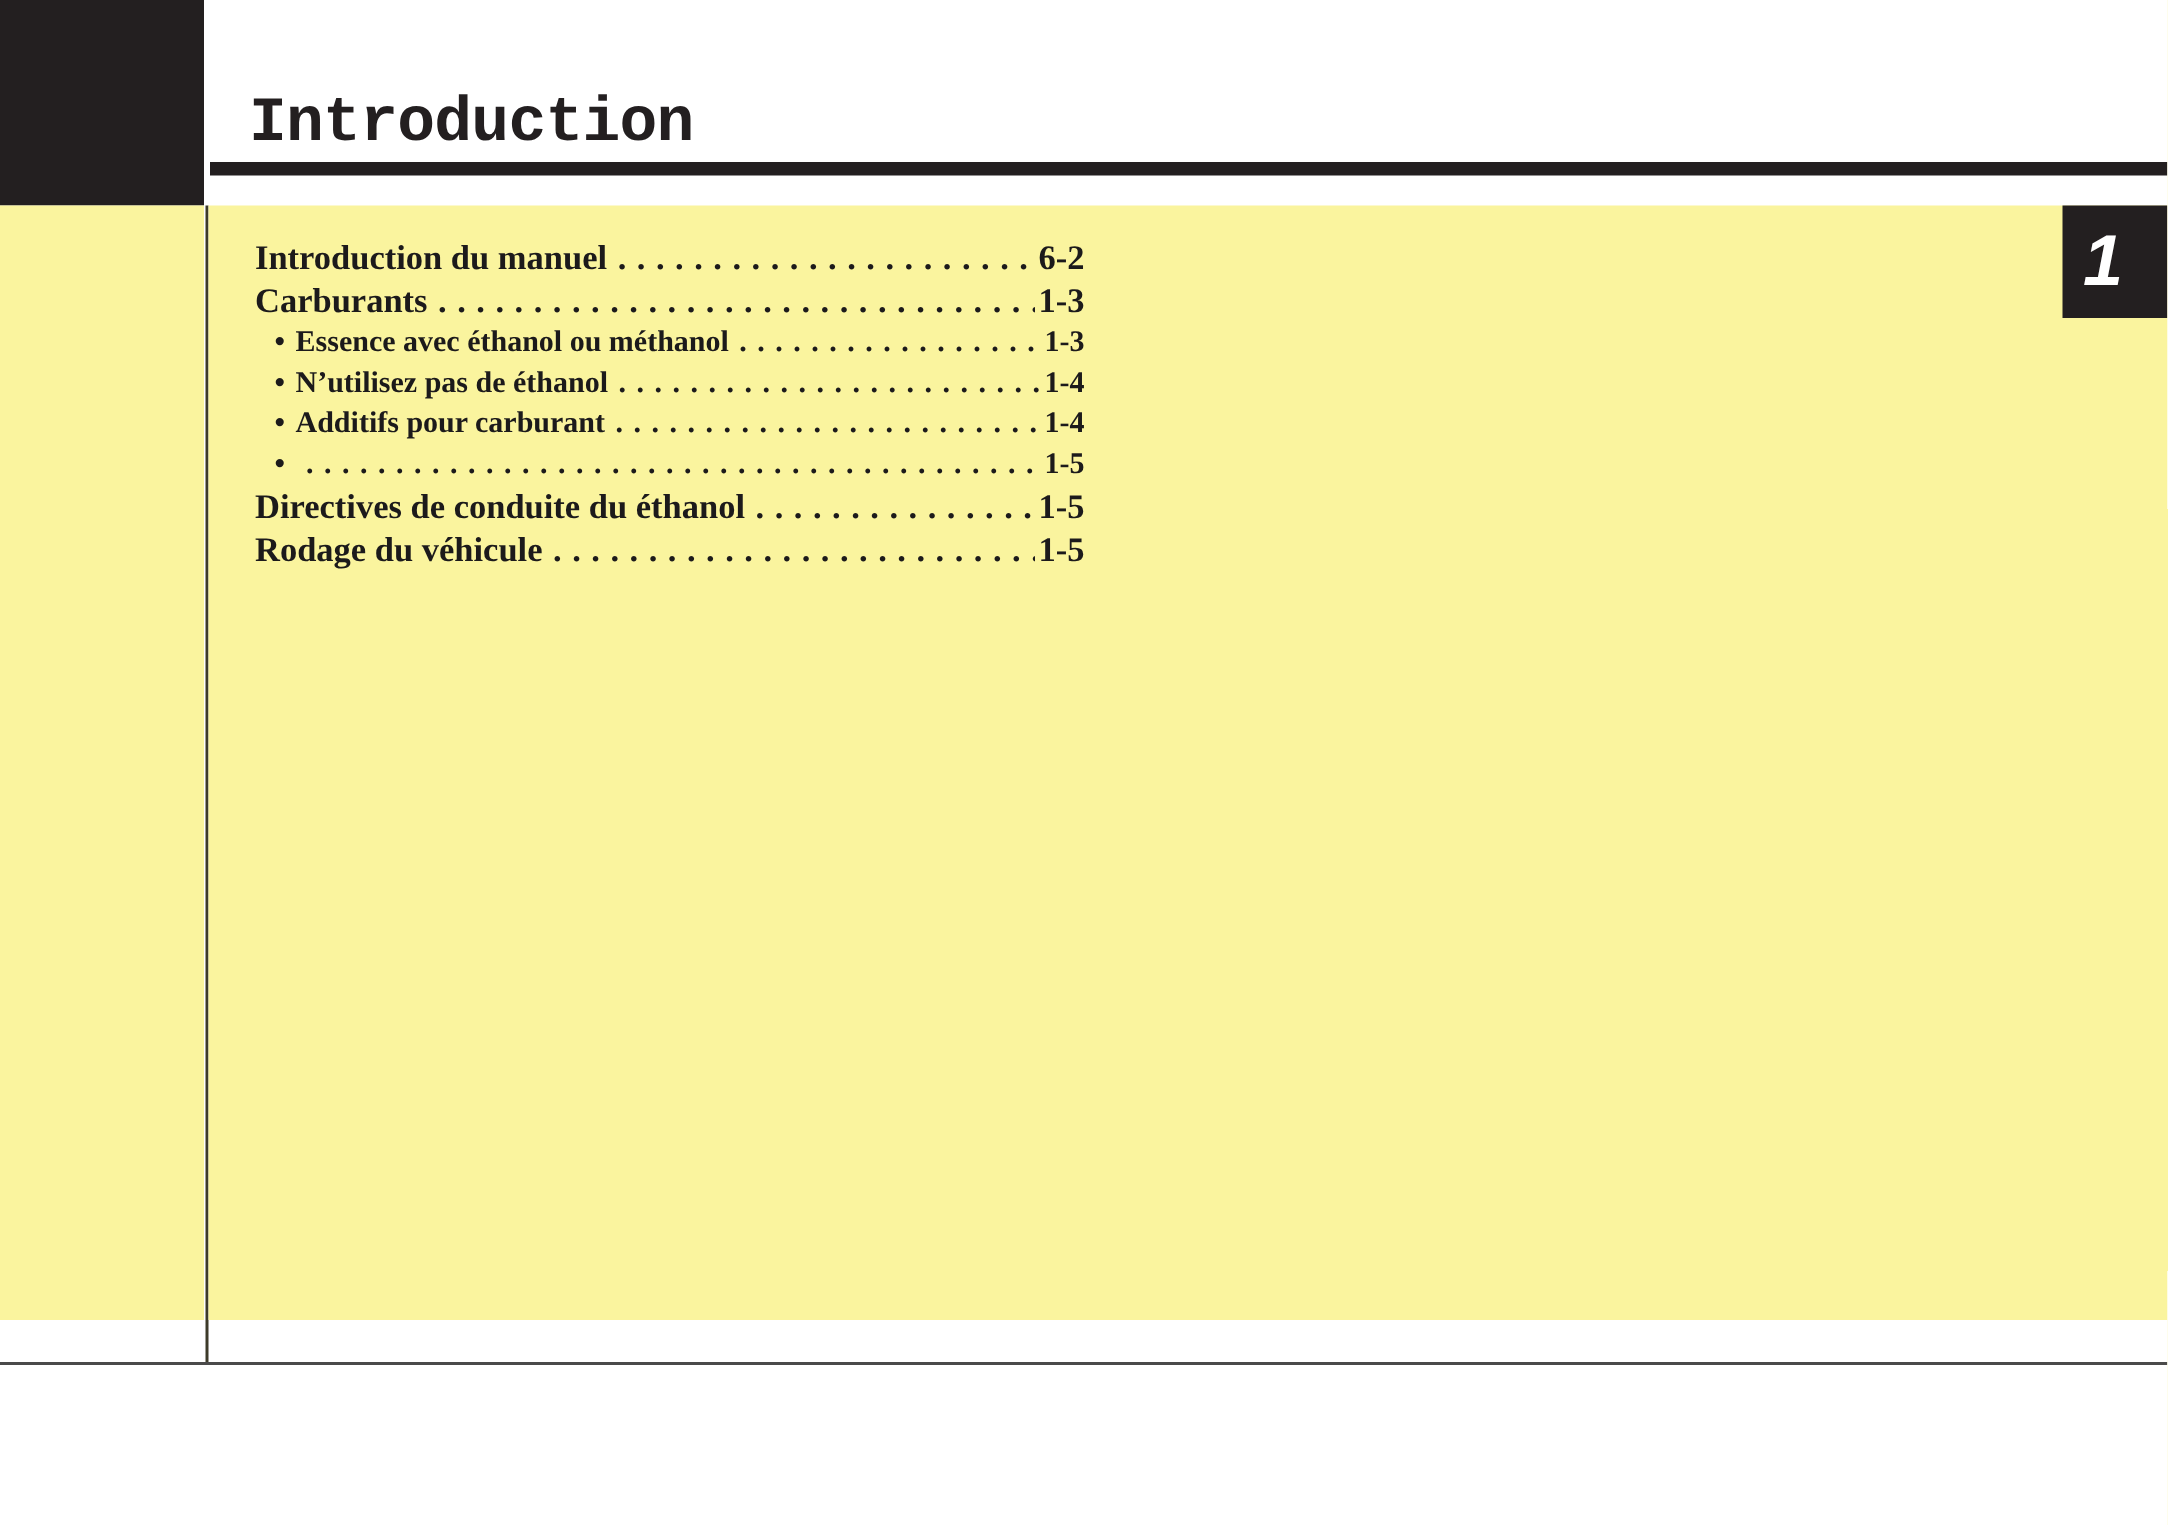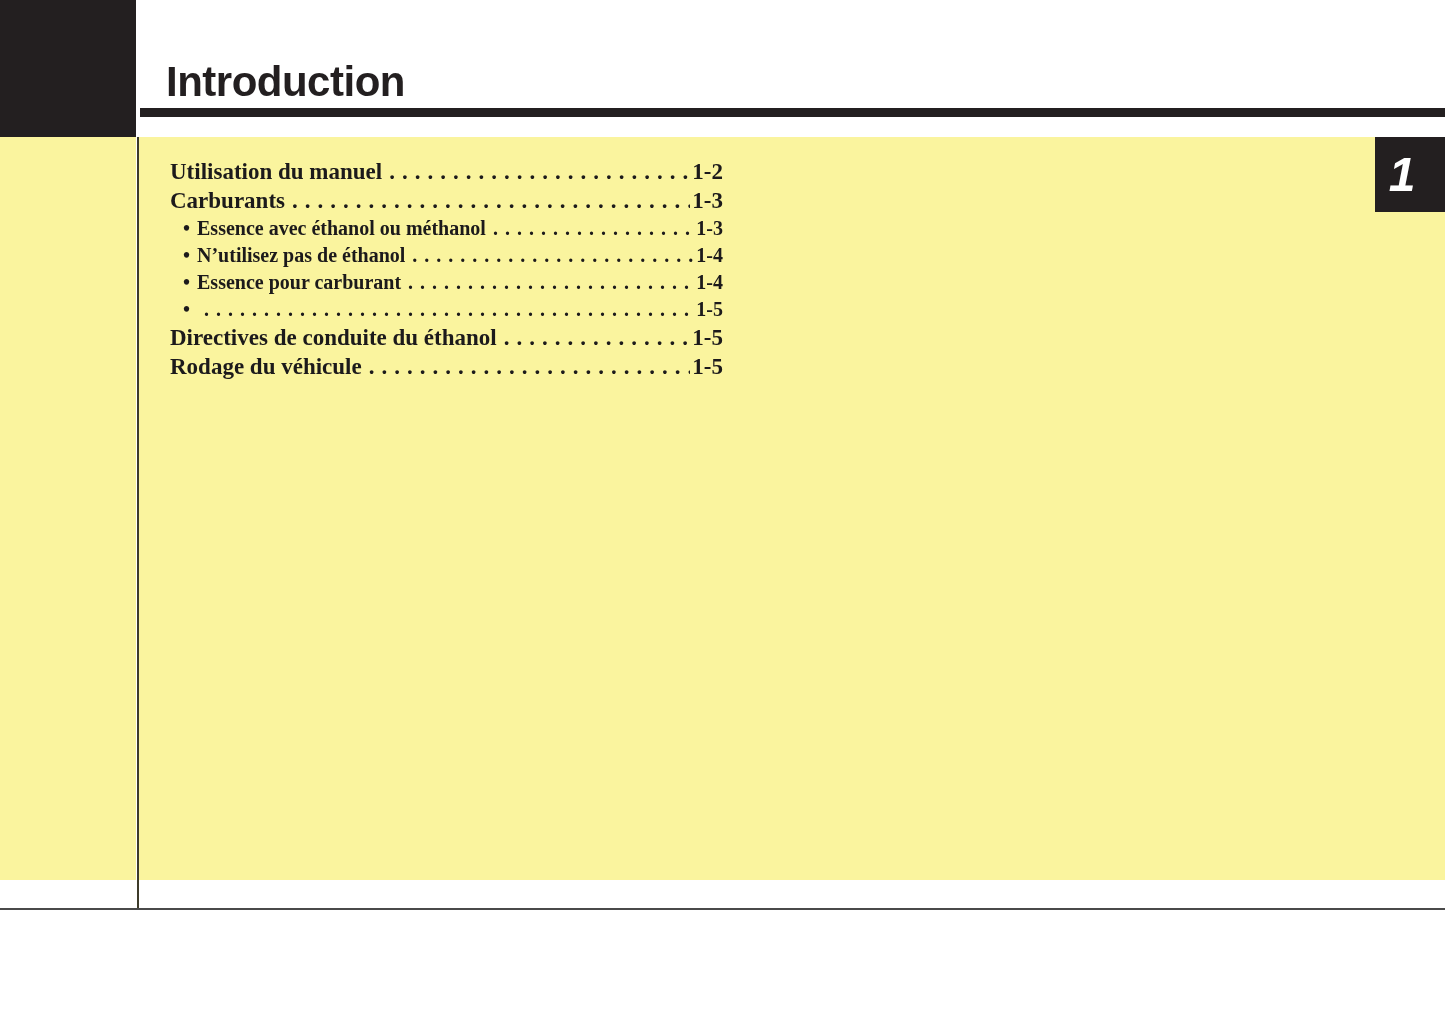--- a/index.html
+++ b/index.html
@@ -21,21 +21,21 @@
     position: absolute;
     left: 0; top: 0;
     width: 136px; height: 137px;
     background: #231f20;
   }
 
   
   .page-title {
     position: absolute;
     left: 166px; top: 61px;
-    font-family: Liberation Sans, sans-serif;
+    font-family: Liberation Mono, monospace;
     font-weight: bold;
     font-size: 42px;
     line-height: 1;
     letter-spacing: -0.5px;
     color: #231f20;
     white-space: nowrap;
   }
 
   
   .title-rule {
@@ -144,44 +144,44 @@
   <div class="left-strip"></div>
   <div class="vertical-rule"></div>
   <div class="main-panel"></div>
 
   <div class="chapter-tab">
     <span class="num">1</span>
   </div>
 
   <div class="toc" id="toc">
       <div class="toc-row level-1">
-        <span class="toc-label">Utilisation du manuel</span>
-        <span class="toc-dots">................................................................................</span>
-        <span class="toc-page">1-2</span>
+        <span class="toc-label">Introduction du manuel</span>
+        <span class="toc-dots">................................................................................</span>
+        <span class="toc-page">6-2</span>
       </div>
       <div class="toc-row level-1">
         <span class="toc-label">Carburants</span>
         <span class="toc-dots">................................................................................</span>
         <span class="toc-page">1-3</span>
       </div>
       <div class="toc-row level-2">
         <span class="bullet">•</span>
         <span class="toc-label">Essence avec éthanol ou méthanol</span>
         <span class="toc-dots">................................................................................</span>
         <span class="toc-page">1-3</span>
       </div>
       <div class="toc-row level-2">
         <span class="bullet">•</span>
         <span class="toc-label">N’utilisez pas de éthanol</span>
         <span class="toc-dots">................................................................................</span>
         <span class="toc-page">1-4</span>
       </div>
       <div class="toc-row level-2">
         <span class="bullet">•</span>
-        <span class="toc-label">Essence pour carburant</span>
+        <span class="toc-label">Additifs pour carburant</span>
         <span class="toc-dots">................................................................................</span>
         <span class="toc-page">1-4</span>
       </div>
       <div class="toc-row level-2">
         <span class="bullet">•</span>
         <span class="toc-dots">................................................................................</span>
         <span class="toc-page">1-5</span>
       </div>
       <div class="toc-row level-1">
         <span class="toc-label">Directives de conduite du éthanol</span>

